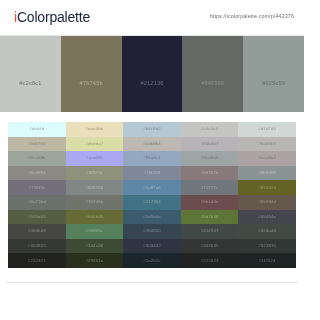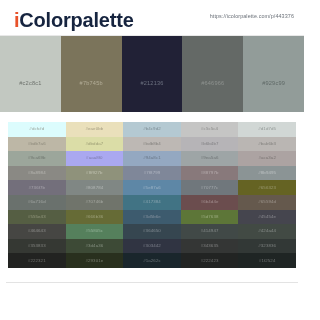--- a/index.html
+++ b/index.html
@@ -27,22 +27,22 @@
     position: relative;
     height: 36px;
     background: #ffffff;
     border-bottom: 1px solid #e8e8e8;
     box-sizing: border-box;
   }
   .logo {
     position: absolute;
     left: 14px;
     top: 9px;
-    font-size: 20px;
-    font-weight: bold;
+    font-size: 14px;
+    font-weight: normal;
     letter-spacing: -0.2px;
     white-space: nowrap;
   }
   .logo-i {
     color: #e8522a;
   }
   .logo-rest {
     color: #16243f;
   }
   .site-url {

